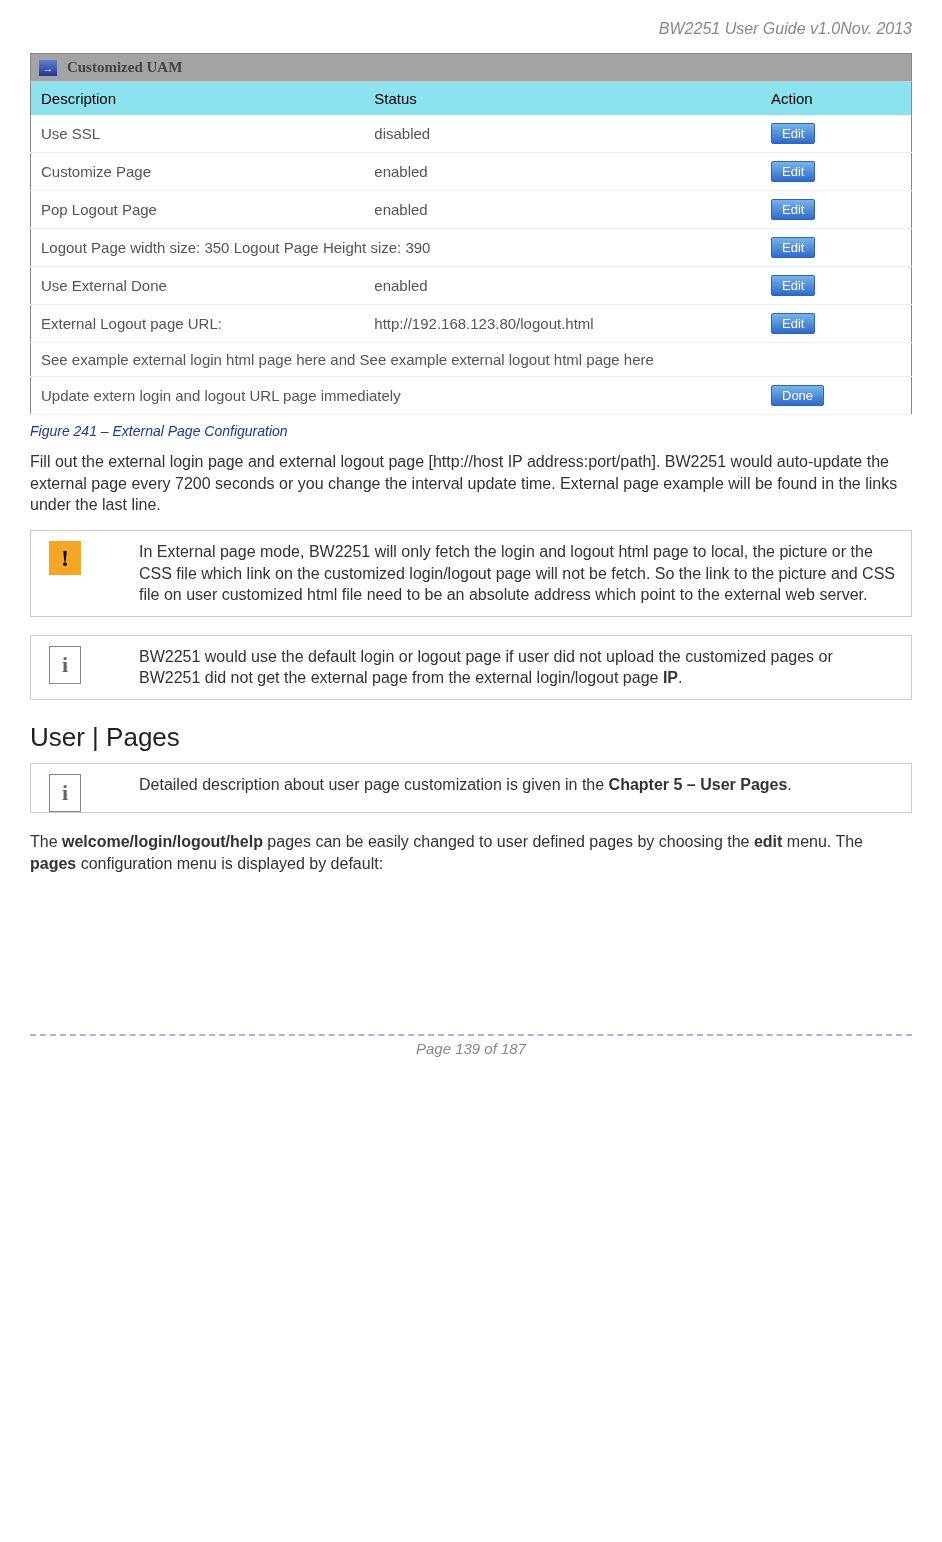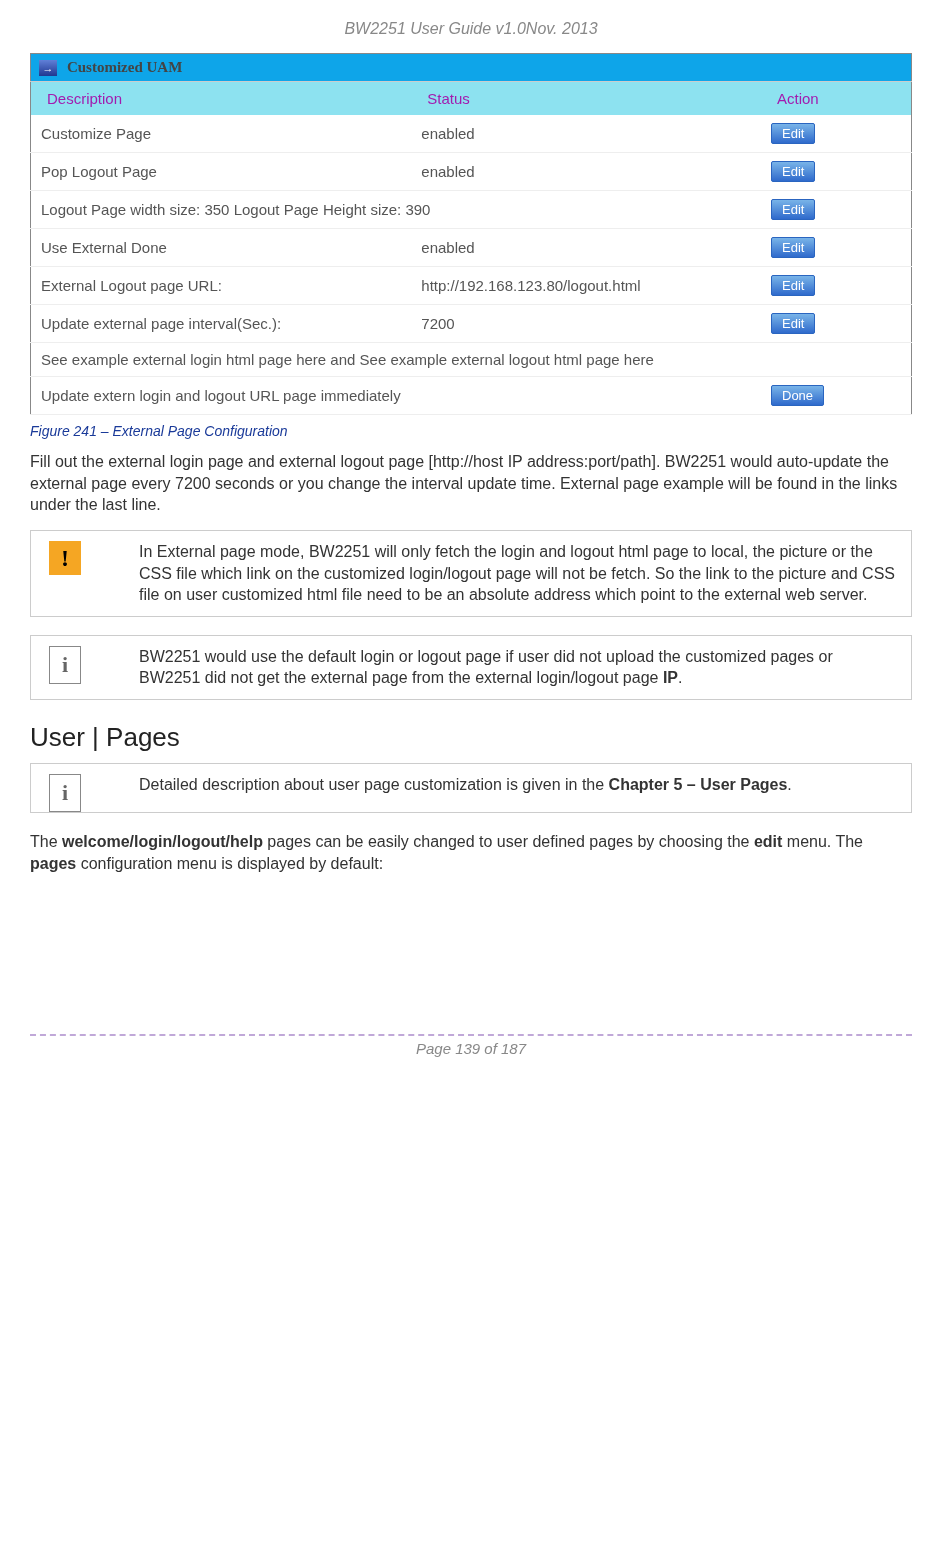--- a/index.html
+++ b/index.html
@@ -5,34 +5,34 @@
   body {
     font-family: Arial, sans-serif;
     margin: 0;
     padding: 20px 30px;
     color: #333;
     font-size: 14px;
     width: 882px;
   }
   .header {
     display: flex;
-    justify-content: center;
+    justify-content: flex-end;
     color: #888;
     font-style: italic;
     font-size: 16px;
     margin-bottom: 15px;
   }
   .config-table {
     border: 1px solid #888;
     width: 100%;
     border-collapse: collapse;
     margin-bottom: 8px;
   }
   .title-row {
-    background: #0ea5e9;
+    background: #a3a3a3;
     padding: 5px 8px;
     border-bottom: 1px solid #ccc;
   }
   .title-row .arrow-box {
     display: inline-block;
     width: 18px;
     height: 16px;
     background: linear-gradient(#6080d8, #203890);
     color: white;
     text-align: center;
@@ -42,22 +42,22 @@
     vertical-align: middle;
   }
   .title-text {
     font-family: Georgia, serif;
     font-weight: bold;
     color: #444;
     font-size: 15px;
   }
   .col-headers td {
     background: #8de2f0;
-    padding: 8px 16px;
-    color: #a21caf;
+    padding: 8px 10px;
+    color: #000000;
     font-size: 15px;
   }
   .data-row td {
     padding: 8px 10px;
     border-bottom: 1px solid #eee;
     font-size: 15px;
     color: #555;
   }
   .action-cell {
     text-align: left;
@@ -158,20 +158,25 @@
     <span class="title-text">Customized UAM</span>
   </td>
       </tr>
   <tr class="col-headers">
     <td>Description</td>
     <td>Status</td>
     <td>Action</td>
   </tr>
 
   <tr class="data-row">
+        <td>Use SSL</td>
+        <td>disabled</td>
+        <td class="action-cell"><span class="edit-btn">Edit</span></td>
+      </tr>
+  <tr class="data-row">
         <td>Customize Page</td>
         <td>enabled</td>
         <td class="action-cell"><span class="edit-btn">Edit</span></td>
       </tr>
   <tr class="data-row">
         <td>Pop Logout Page</td>
         <td>enabled</td>
         <td class="action-cell"><span class="edit-btn">Edit</span></td>
       </tr>
   <tr class="data-row">
@@ -179,25 +184,20 @@
         <td class="action-cell"><span class="edit-btn">Edit</span></td>
       </tr>
   <tr class="data-row">
         <td>Use External Done</td>
         <td>enabled</td>
         <td class="action-cell"><span class="edit-btn">Edit</span></td>
       </tr>
   <tr class="data-row">
         <td>External Logout page URL:</td>
         <td>http://192.168.123.80/logout.html</td>
-        <td class="action-cell"><span class="edit-btn">Edit</span></td>
-      </tr>
-  <tr class="data-row">
-        <td>Update external page interval(Sec.):</td>
-        <td>7200</td>
         <td class="action-cell"><span class="edit-btn">Edit</span></td>
       </tr>
   <tr class="data-row">
         <td colspan="3">See example external login html page here and See example external logout html page here</td>
       </tr>
 
   <tr class="data-row">
         <td colspan="2">Update extern login and logout URL page immediately</td>
         <td class="action-cell"><span class="edit-btn">Done</span></td>
       </tr>

